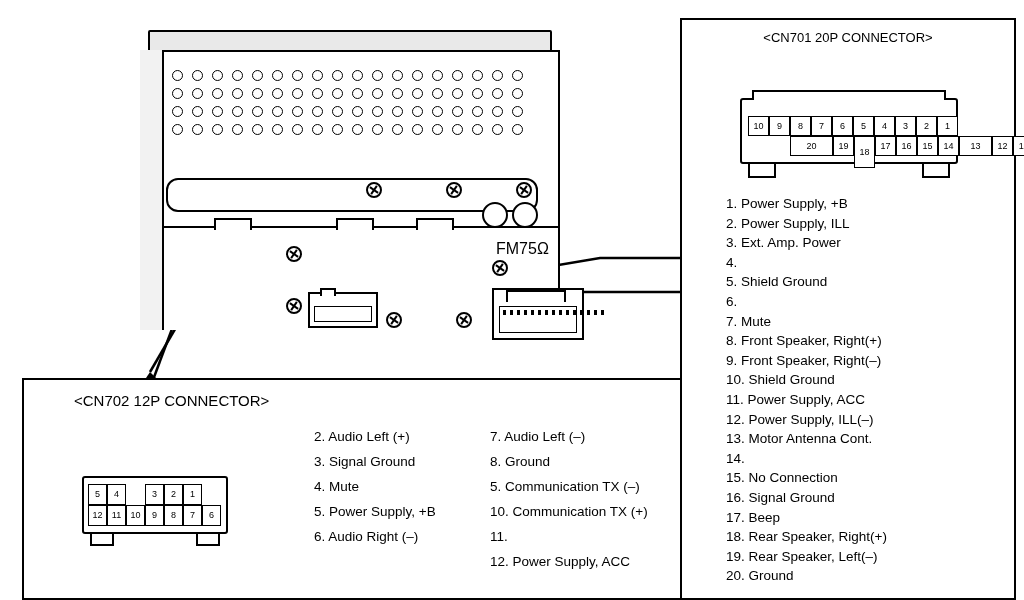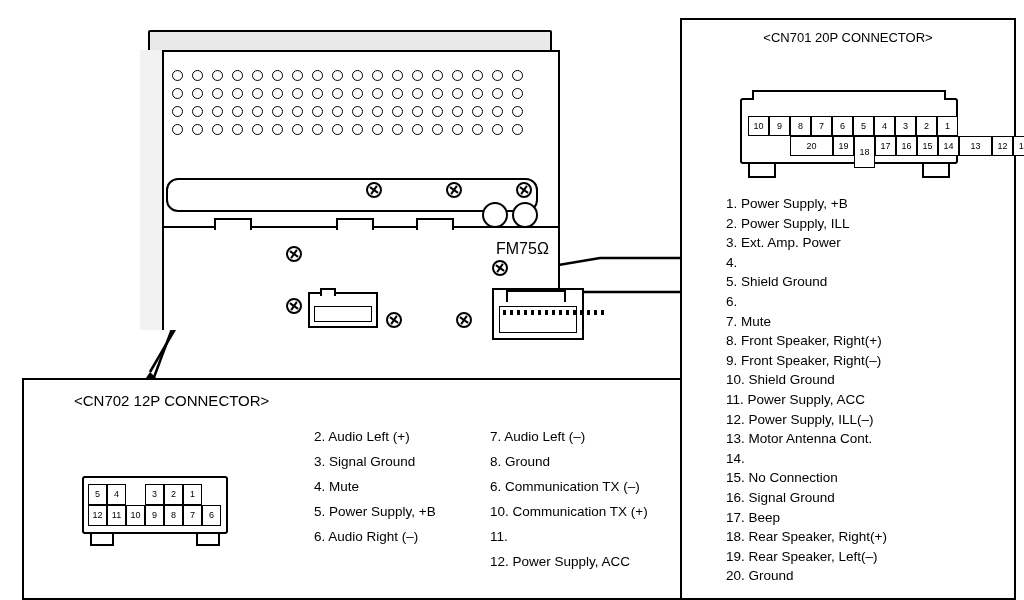--- a/index.html
+++ b/index.html
@@ -308,20 +308,20 @@
     <div class="col" id="cn702-left" style="left:290px;top:44px;">
         <div>2. Audio Left (+)</div>
         <div>3. Signal Ground</div>
         <div>4. Mute</div>
         <div>5. Power Supply, +B</div>
         <div>6. Audio Right (–)</div>
       </div>
     <div class="col" id="cn702-right" style="left:466px;top:44px;">
         <div>7. Audio Left (–)</div>
         <div>8. Ground</div>
-        <div>6. Communication TX (–)</div>
+        <div>5. Communication TX (–)</div>
         <div>10. Communication TX (+)</div>
         <div>11.</div>
         <div>12. Power Supply, ACC</div>
       </div>
   </div>
 
 </div>
 
 </body></html>

